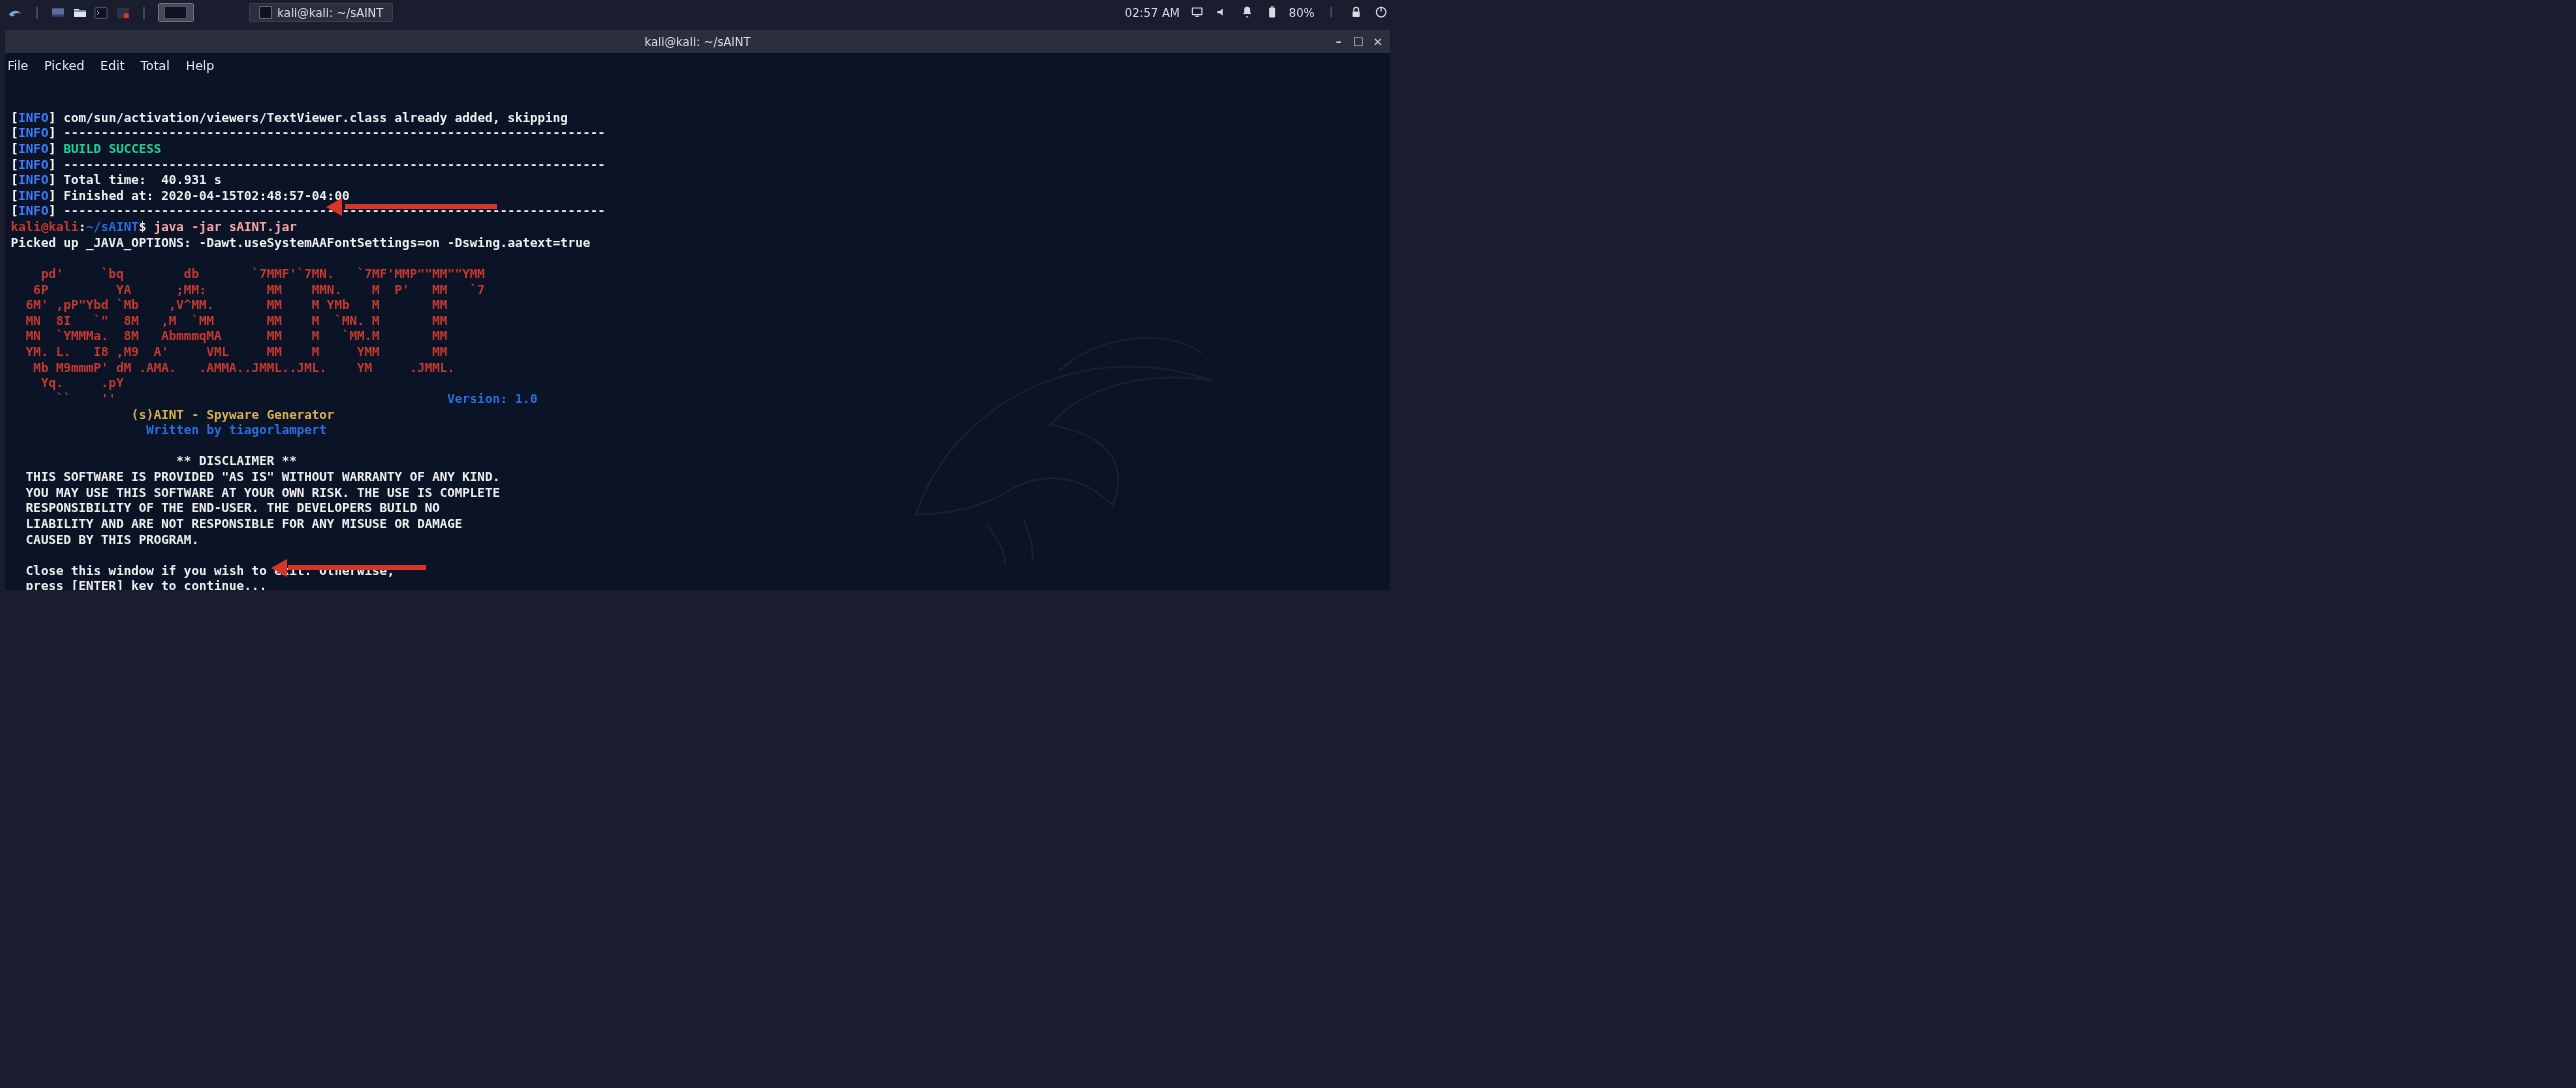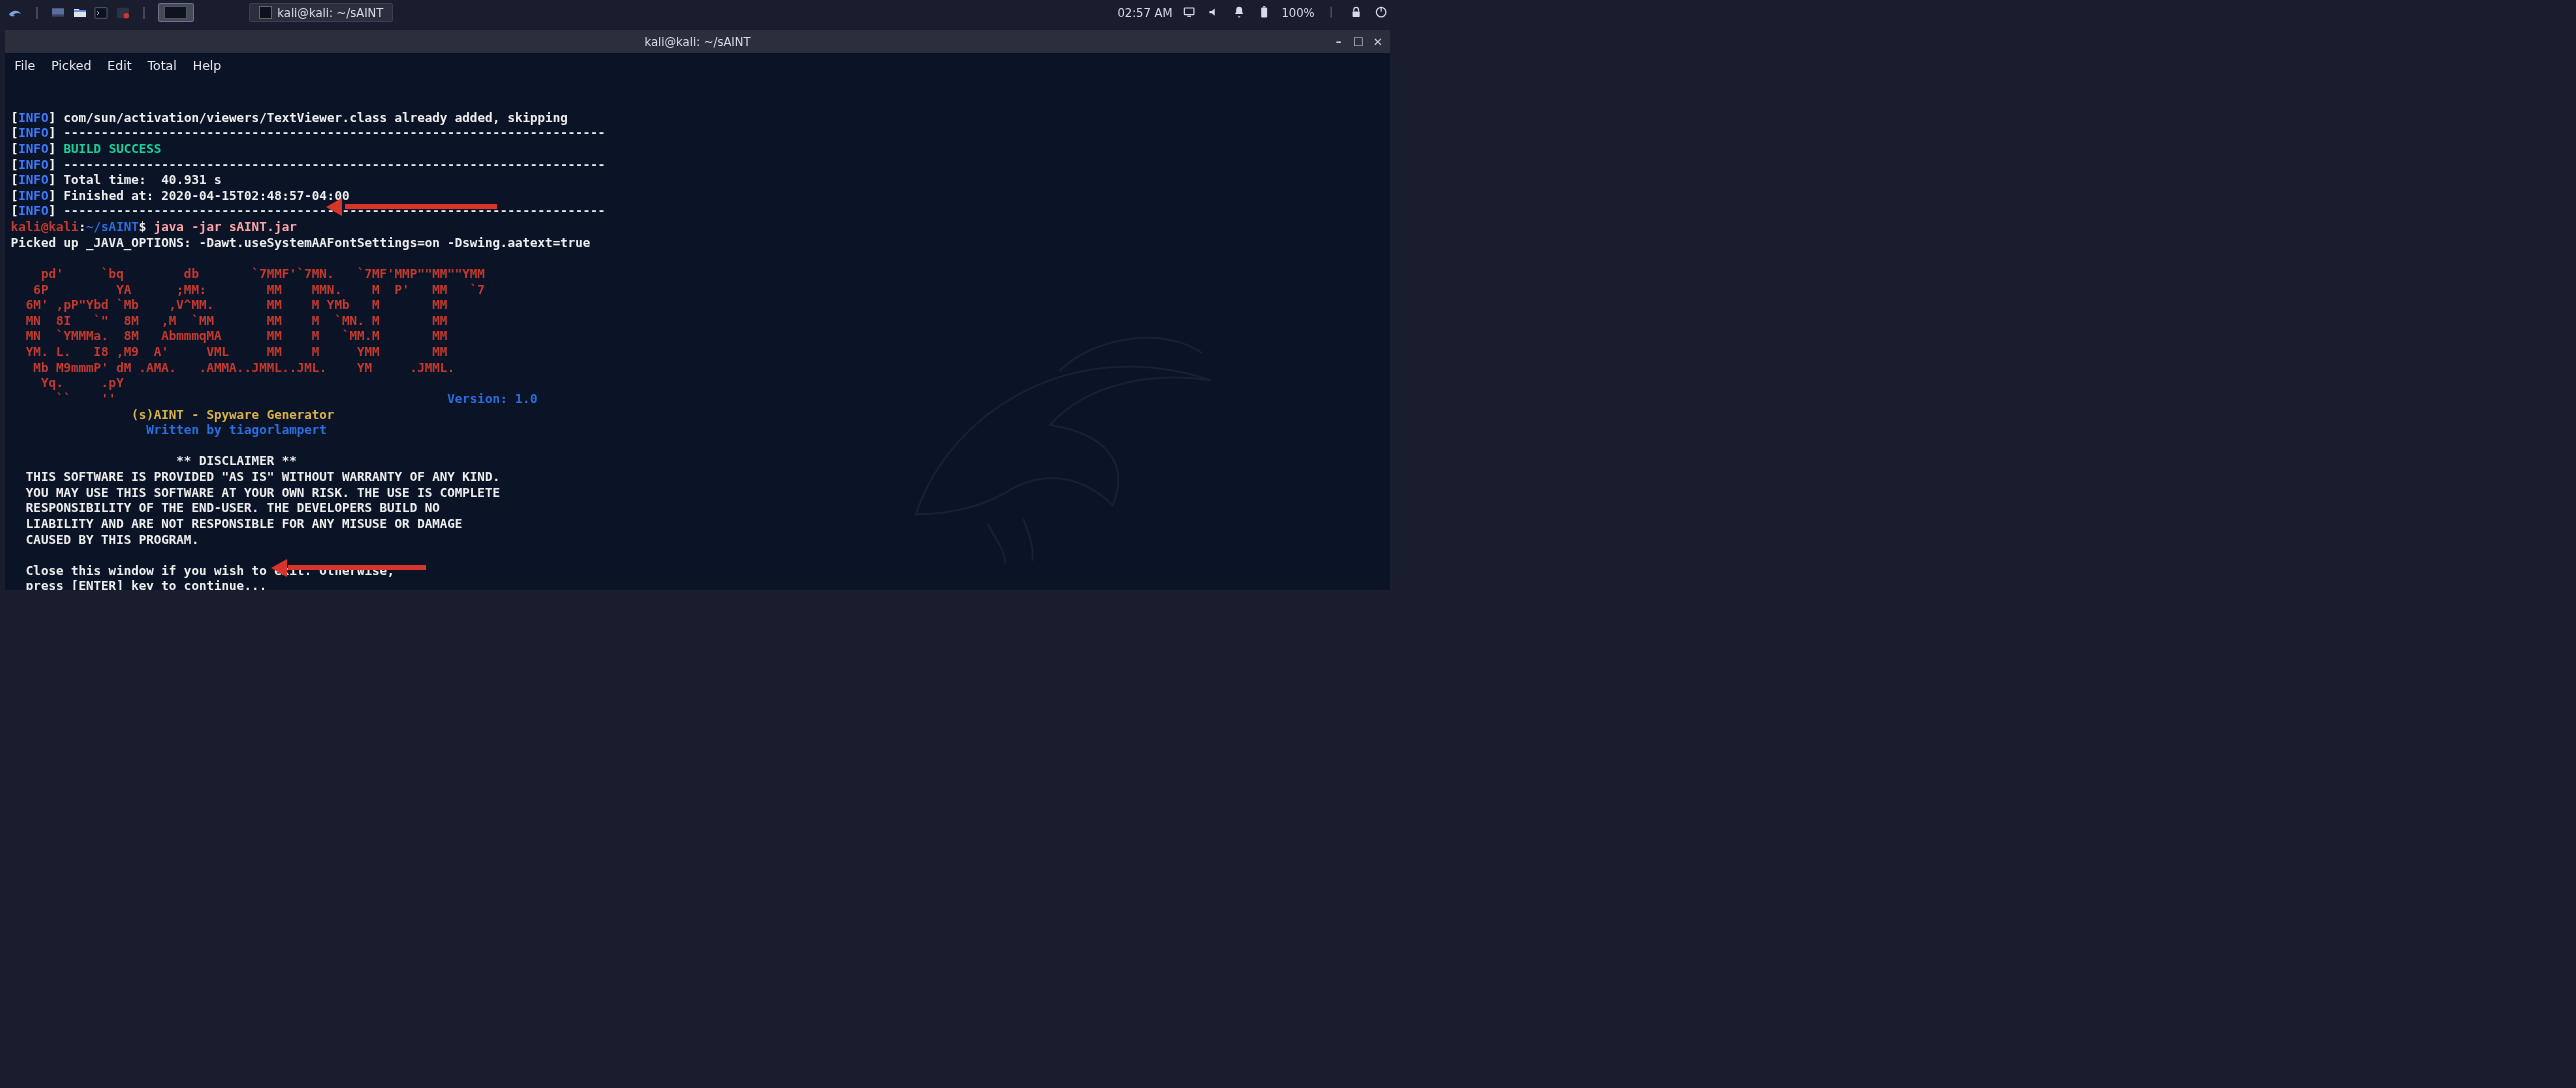--- a/index.html
+++ b/index.html
@@ -54,21 +54,21 @@
   .win-titlebar {
     height: 23px; background:#2b2f3c; display:flex; align-items:center;
     font-family: "DejaVu Sans", sans-serif; font-size:11.6px; color:#d9dce5;
     position:relative;
   }
   .win-titlebar .title { position:absolute; left:50%; transform:translateX(-50%); }
   .win-titlebar .actions { position:absolute; right:5.4px; display:flex; gap:7.2px; }
   .win-titlebar .actions span { width:12.5px; height:12.5px; display:inline-flex; align-items:center; justify-content:center; color:#c8ccd6; font-weight:bold; cursor:default;}
   .menubar {
     height: 25px; background:#0b1326; display:flex; align-items:center; gap:16px;
-    padding: 0 9px; font-family:"DejaVu Sans", sans-serif; font-size:12.5px; color:#e6e8ef;
+    padding: 0 2px; font-family:"DejaVu Sans", sans-serif; font-size:12.5px; color:#e6e8ef;
   }
   .menubar span { cursor: default; }
   
   .term {
     padding: 0 5.4px 5.4px 5.4px;
     background:#0b1326;
     line-height: 1.25;
     white-space: pre;
     font-weight: bold;
     position: relative;
@@ -180,21 +180,21 @@
         <svg viewBox="0 0 24 24">
           <path d="M12 3a5 5 0 0 0-5 5v4l-2 3h14l-2-3V8a5 5 0 0 0-5-5zM10 19a2 2 0 0 0 4 0z"></path>
         </svg>
       </div>
     <div class="ic">
         <svg viewBox="0 0 24 24">
           <rect x="7" y="4" width="10" height="17" rx="2" fill="#d8dbe3"></rect>
           <rect x="10" y="2" width="4" height="2" fill="#d8dbe3"></rect>
         </svg>
       </div>
-    <span>100%</span>
+    <span>80%</span>
     <div class="ic">
         <svg viewBox="0 0 24 24">
           <rect x="11" y="3" width="2" height="18" fill="#555c72"></rect>
         </svg>
       </div>
     <div class="ic">
         <svg viewBox="0 0 24 24">
           <rect x="6" y="11" width="12" height="9" rx="1"></rect>
           <path d="M8 11V8a4 4 0 1 1 8 0v3" fill="none" stroke="#d8dbe3" stroke-width="2"></path>
         </svg>

